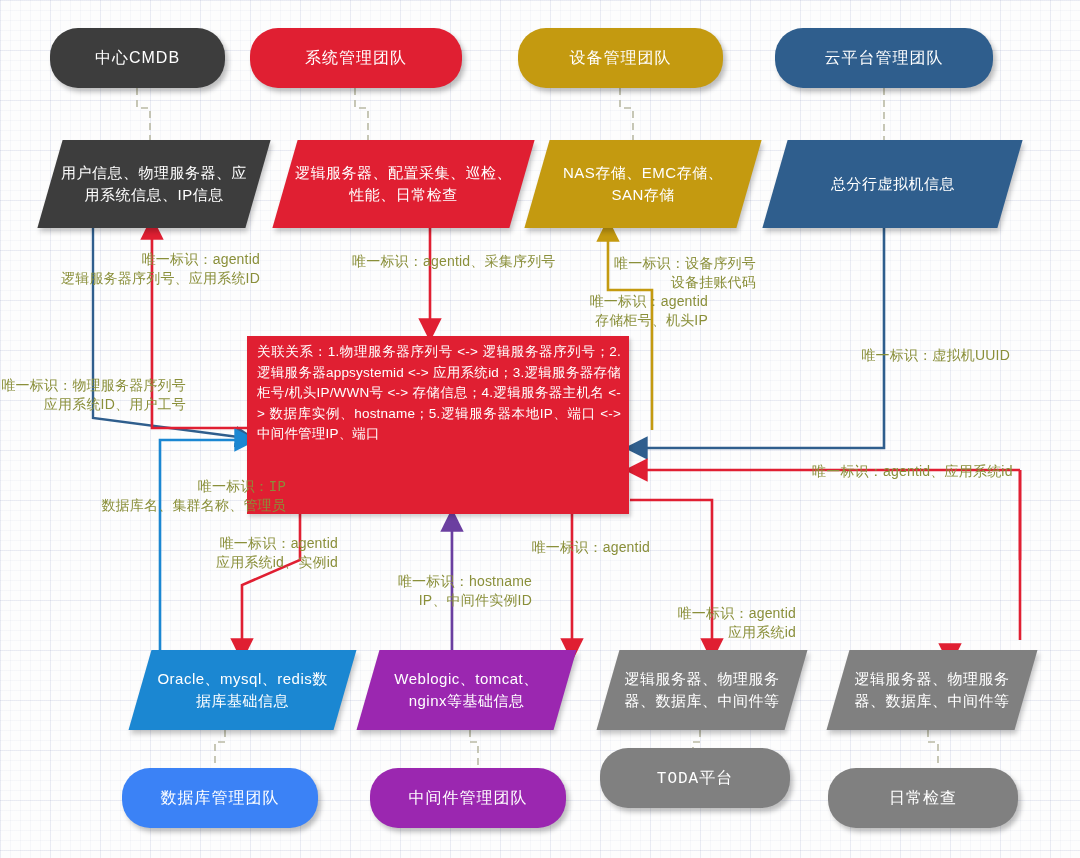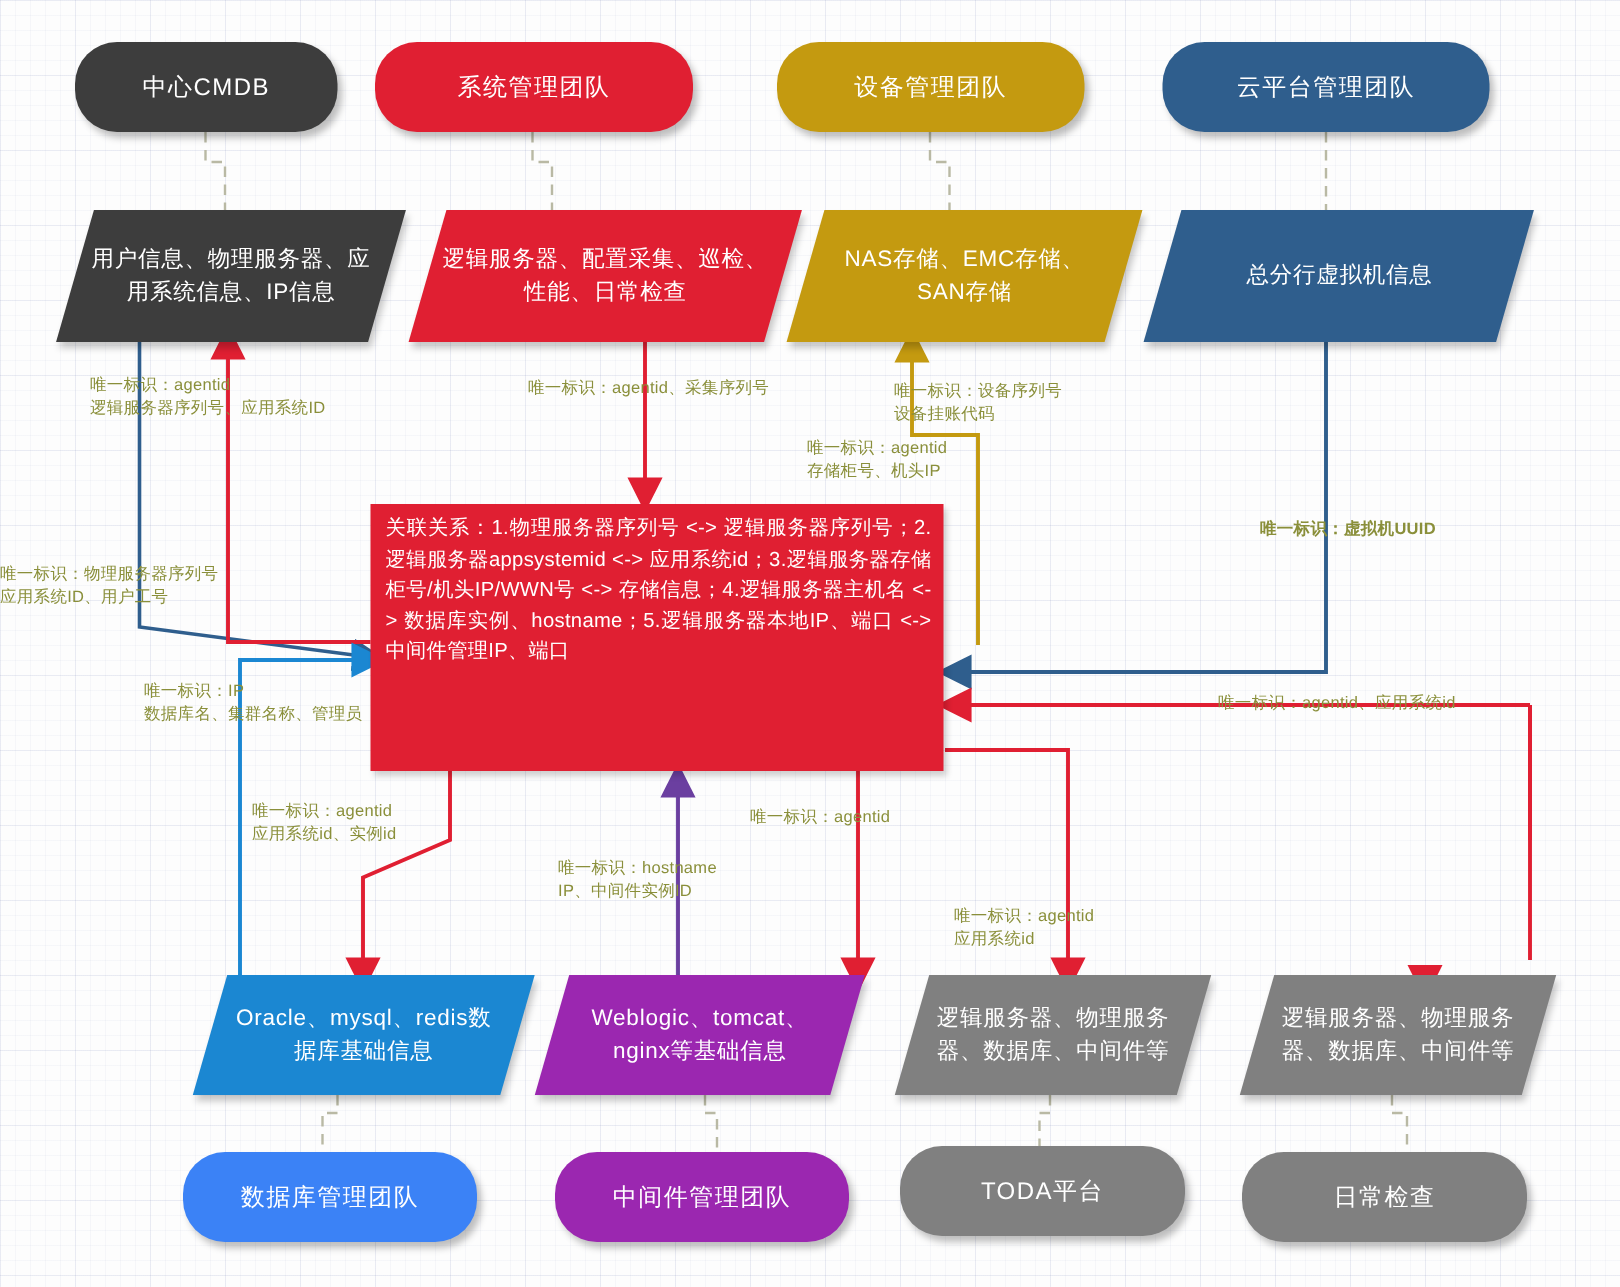--- a/index.html
+++ b/index.html
@@ -75,24 +75,24 @@
     padding:6px 8px 6px 10px;
     box-sizing:border-box;
     letter-spacing:0.2px;
     box-shadow:2px 3px 4px rgba(0,0,0,0.18);
   }
   #relation-box p{margin:0;text-align:justify;}
 
   
   .note{
     position:absolute;
-    font-size:11px;
+    font-size:14px;
     line-height:1.35;
     color:#8a8f3a;
-    text-align:left;
+    text-align:right;
     white-space:nowrap;
     letter-spacing:0.2px;
   }
   .note .l2{display:block;}
 </style>
 </head>
 <body>
 
 <div id="canvas"></div>
 
@@ -197,38 +197,38 @@
 <div class="para p-gray" style="left:838px;top:650px;width:188px;height:80px;font-size:15px;">
   <span>逻辑服务器、物理服务器、数据库、中间件等</span>
 </div>
 
 <div class="pill pill-bluebright" style="left:122px;top:768px;width:196px;height:60px;">
   <span>数据库管理团队</span>
 </div>
 <div class="pill pill-purple" style="left:370px;top:768px;width:196px;height:60px;">
   <span>中间件管理团队</span>
 </div>
-<div class="pill pill-gray" style="left:600px;top:764px;width:190px;height:60px;">
+<div class="pill pill-gray" style="left:600px;top:748px;width:190px;height:60px;font-family:Liberation Mono, monospace;">
   <span>TODA平台</span>
 </div>
 <div class="pill pill-gray" style="left:828px;top:768px;width:190px;height:60px;">
   <span>日常检查</span>
 </div>
 
 <div class="note" style="left:60px;top:250px;width:200px;">
   <span class="l1">唯一标识：agentid</span>
   <span class="l2">逻辑服务器序列号、应用系统ID</span>
 </div>
 
 <div class="note" style="left:0px;top:376px;width:186px;">
   <span class="l1">唯一标识：物理服务器序列号</span>
   <span class="l2">应用系统ID、用户工号</span>
 </div>
 
-<div class="note" style="left:96px;top:454px;width:190px;">
+<div class="note" style="left:96px;top:478px;width:190px;font-family:Liberation Mono, monospace;">
   <span class="l1">唯一标识：IP</span>
   <span class="l2">数据库名、集群名称、管理员</span>
 </div>
 
 <div class="note" style="left:168px;top:534px;width:170px;">
   <span class="l1">唯一标识：agentid</span>
   <span class="l2">应用系统id、实例id</span>
 </div>
 
 <div class="note" style="left:372px;top:572px;width:160px;">
@@ -259,16 +259,16 @@
 <div class="note" style="left:596px;top:254px;width:160px;">
   <span class="l1">唯一标识：设备序列号</span>
   <span class="l2">设备挂账代码</span>
 </div>
 
 <div class="note" style="left:538px;top:292px;width:170px;">
   <span class="l1">唯一标识：agentid</span>
   <span class="l2">存储柜号、机头IP</span>
 </div>
 
-<div class="note" style="left:840px;top:346px;width:170px;font-weight:bold;">
+<div class="note" style="left:840px;top:346px;width:170px;">
   <span class="l1">唯一标识：虚拟机UUID</span>
   <span class="l2"></span>
 </div>
 
 </body></html>

